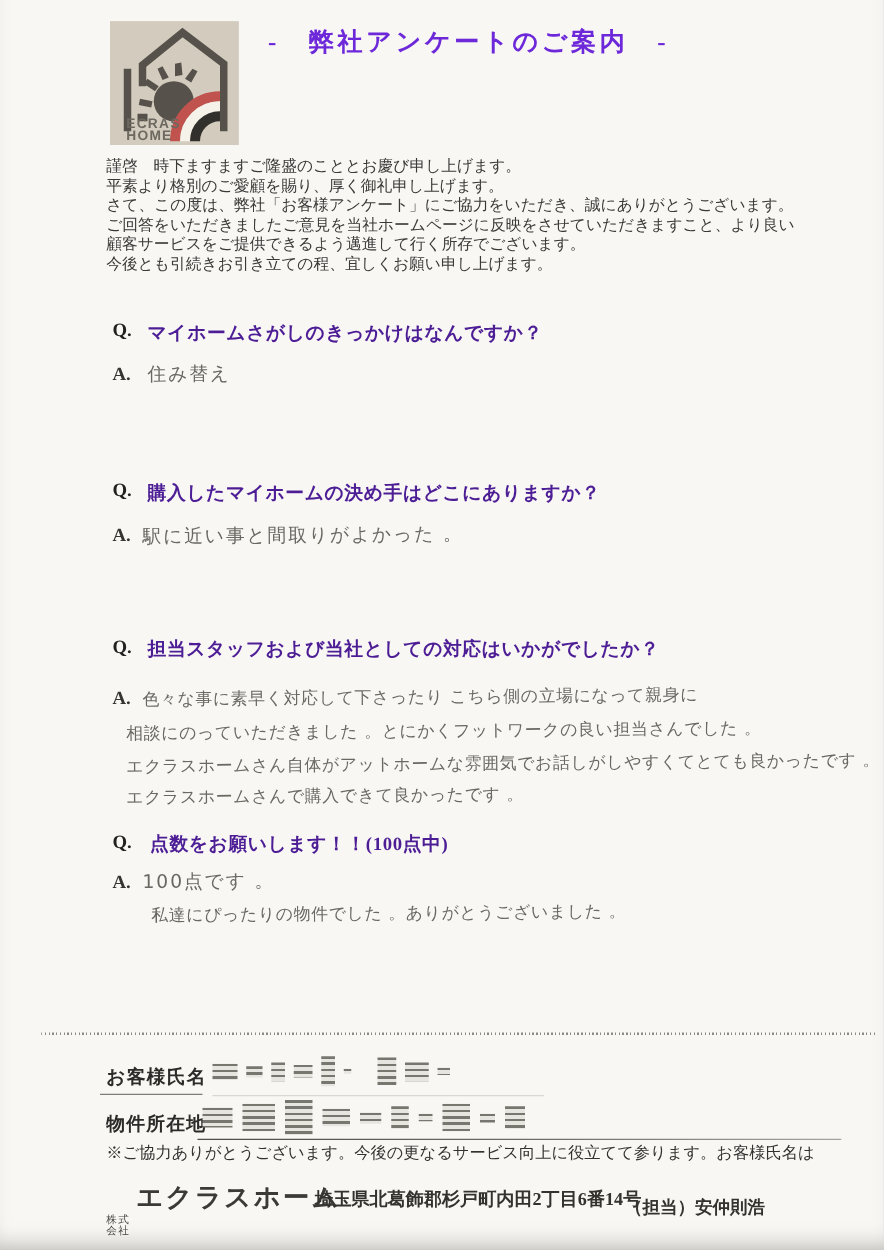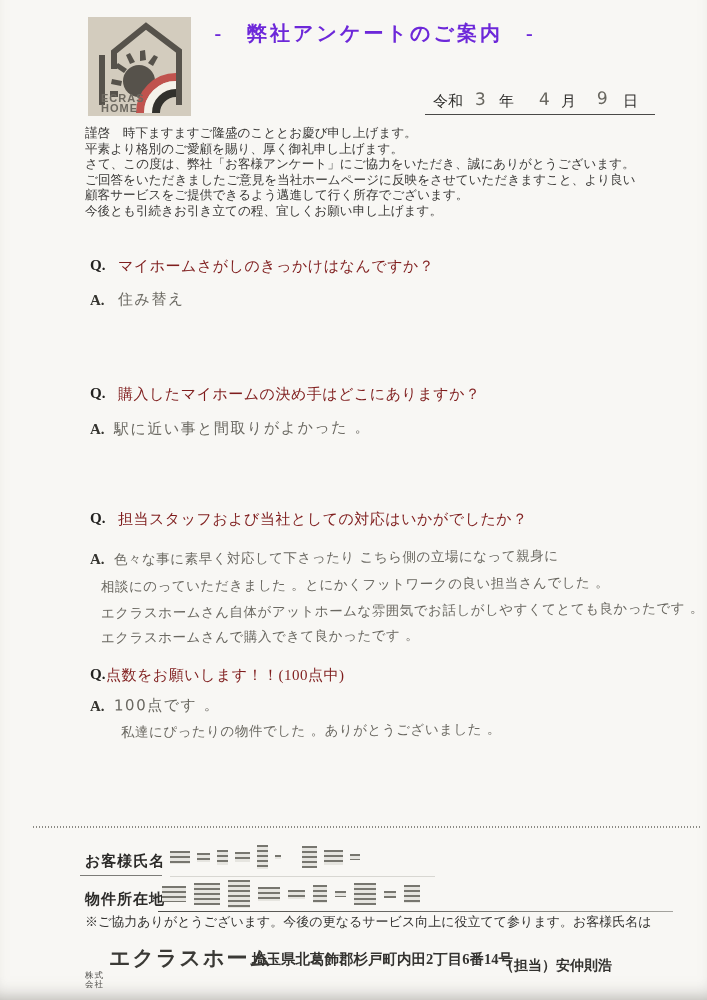--- a/index.html
+++ b/index.html
@@ -24,21 +24,21 @@
   .d-ylab{left:74px;} .d-m{left:114px;font-size:17px!important;bottom:5px!important;}
   .d-mlab{left:136px;} .d-d{left:172px;font-size:17px!important;bottom:6px!important;}
   .d-dlab{left:198px;}
 
   
   .greeting{left:85px;top:126px;width:575px;font-size:12.6px;line-height:15.6px;color:#3a3937;}
   .greeting div{white-space:nowrap;}
 
   
   .qp{font-size:15px;font-weight:700;color:#232220;}
-  .qt{font-size:15px;font-weight:400;color:#7f1d1d;letter-spacing:.5px;}
+  .qt{font-size:15px;font-weight:700;color:#4c1d95;letter-spacing:.5px;}
   .ap{font-size:15px;font-weight:600;color:#35342f;}
   .ans{font-family:"DejaVu Sans",sans-serif;font-size:15px;color:#6a6861;letter-spacing:1.5px;transform:rotate(-.5deg);}
   .ans.small{font-size:13.5px;letter-spacing:.5px;}
 
   
   .dotted{left:33px;top:826px;width:668px;height:2px;
     background:repeating-linear-gradient(90deg,#8b8a84 0 1px,transparent 1px 3px);}
 
   
   .flabel{font-size:15px;font-weight:700;color:#2c2b29;letter-spacing:1px;}
@@ -78,29 +78,20 @@
       <path d="M52,96 A 36 36 0 0 1 88,60" fill="none" stroke="#c0534e" stroke-width="8"></path>
       <path d="M60,96 A 28 28 0 0 1 88,68" fill="none" stroke="#f5f2ea" stroke-width="8"></path>
       <path d="M68,96 A 20 20 0 0 1 88,76" fill="none" stroke="#31302c" stroke-width="8"></path>
       <text x="13" y="85" font-family="Liberation Sans, sans-serif" font-size="11" letter-spacing="1" fill="#6d6960">ECRAS</text>
       <text x="13" y="95" font-family="Liberation Sans, sans-serif" font-size="11" letter-spacing="1" fill="#6d6960">HOME</text>
     </svg>
   </div>
 
   <div class="abs title">-　弊社アンケートのご案内　-</div>
 
-  <div class="abs date-row">
-    <span class="d-era">令和</span>
-    <span class="d-y hand">3</span>
-    <span class="d-ylab">年</span>
-    <span class="d-m hand">4</span>
-    <span class="d-mlab">月</span>
-    <span class="d-d hand">9</span>
-    <span class="d-dlab">日</span>
-  </div>
 
   <div class="abs greeting">
     <div>謹啓　時下ますますご隆盛のこととお慶び申し上げます。</div>
     <div>平素より格別のご愛顧を賜り、厚く御礼申し上げます。</div>
     <div>さて、この度は、弊社「お客様アンケート」にご協力をいただき、誠にありがとうございます。</div>
     <div>ご回答をいただきましたご意見を当社ホームページに反映をさせていただきますこと、より良い</div>
     <div>顧客サービスをご提供できるよう邁進して行く所存でございます。</div>
     <div>今後とも引続きお引き立ての程、宜しくお願い申し上げます。</div>
   </div>
 
@@ -116,21 +107,21 @@
 
   <div class="abs qp" style="left:90px;top:510px;">Q.</div>
   <div class="abs qt" style="left:118px;top:510px;">担当スタッフおよび当社としての対応はいかがでしたか？</div>
   <div class="abs ap" style="left:90px;top:551px;">A.</div>
   <div class="abs ans small" style="left:114px;top:549px;">色々な事に素早く対応して下さったり こちら側の立場になって親身に</div>
   <div class="abs ans small" style="left:101px;top:576px;">相談にのっていただきました 。とにかくフットワークの良い担当さんでした 。</div>
   <div class="abs ans small" style="left:101px;top:602px;">エクラスホームさん自体がアットホームな雰囲気でお話しがしやすくてとても良かったです 。</div>
   <div class="abs ans small" style="left:101px;top:628px;">エクラスホームさんで購入できて良かったです 。</div>
 
   <div class="abs qp" style="left:90px;top:666px;">Q.</div>
-  <div class="abs qt" style="left:106px;top:666px;">点数をお願いします！！(100点中)</div>
+  <div class="abs qt" style="left:120px;top:666px;">点数をお願いします！！(100点中)</div>
   <div class="abs ap" style="left:90px;top:698px;">A.</div>
   <div class="abs ans" style="left:114px;top:696px;">100点です 。</div>
   <div class="abs ans small" style="left:121px;top:722px;">私達にぴったりの物件でした 。ありがとうございました 。</div>
 
   <div class="abs dotted"></div>
 
   <div class="abs flabel" style="left:85px;top:852px;">お客様氏名</div>
   <div class="abs uline" style="left:80px;top:875px;width:82px;"></div>
   <div class="abs uline-faint" style="left:170px;top:876px;width:265px;"></div>
   <div class="abs redact" style="left:170px;top:842px;height:30px;gap:7px;">

